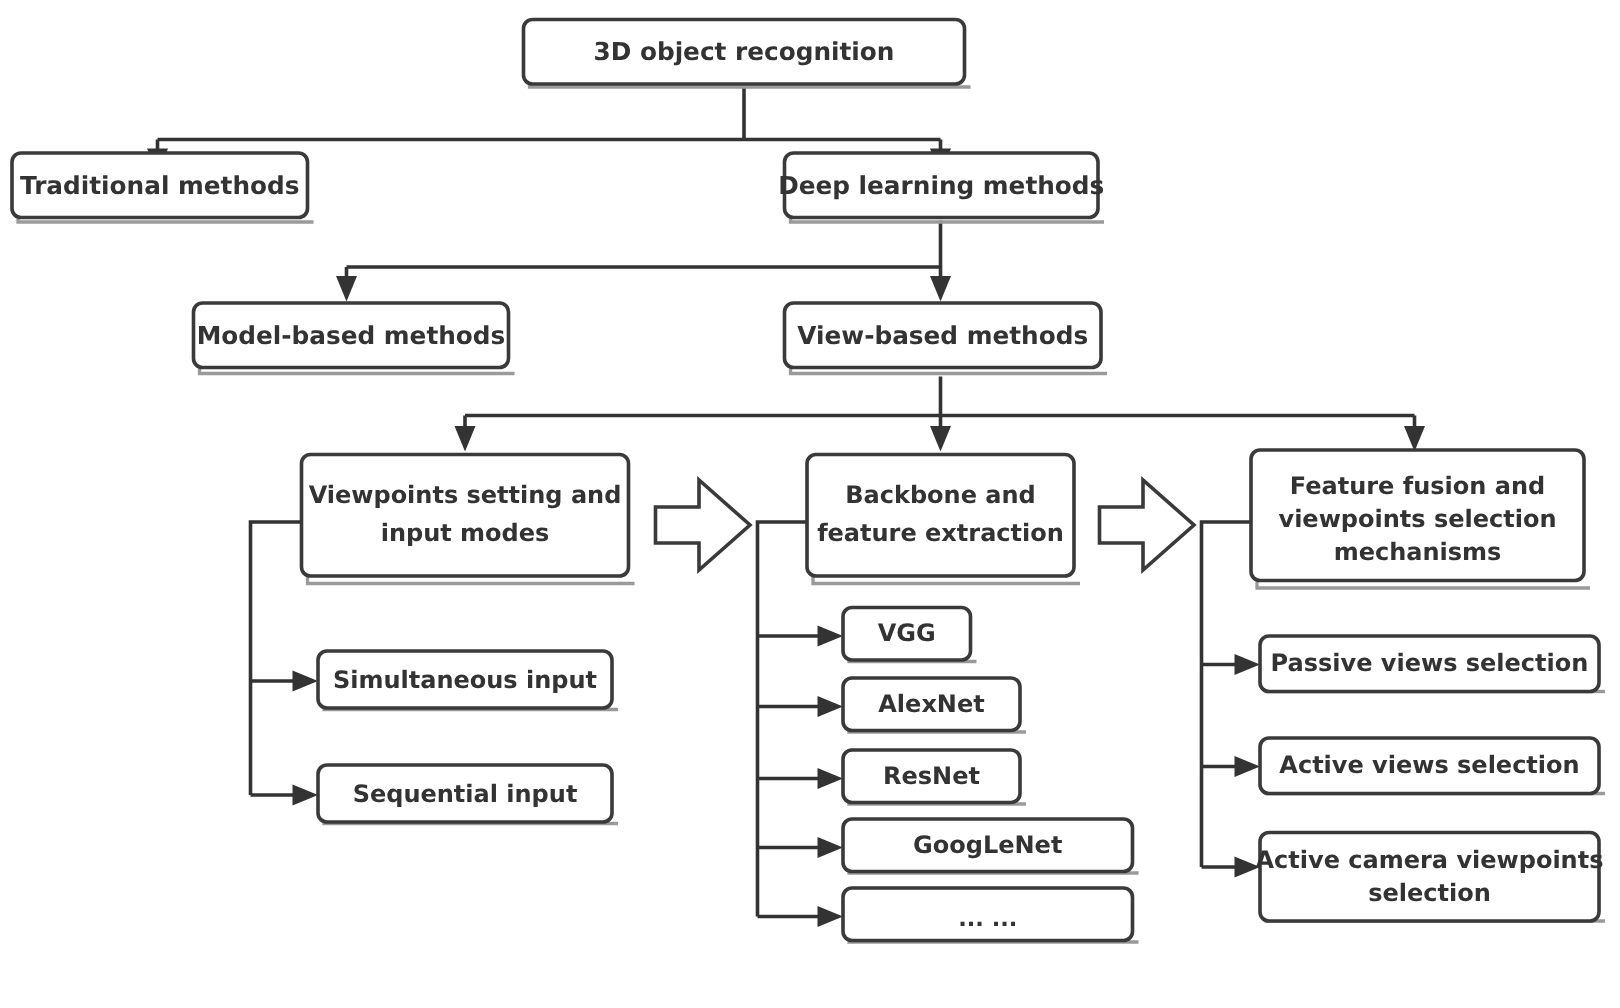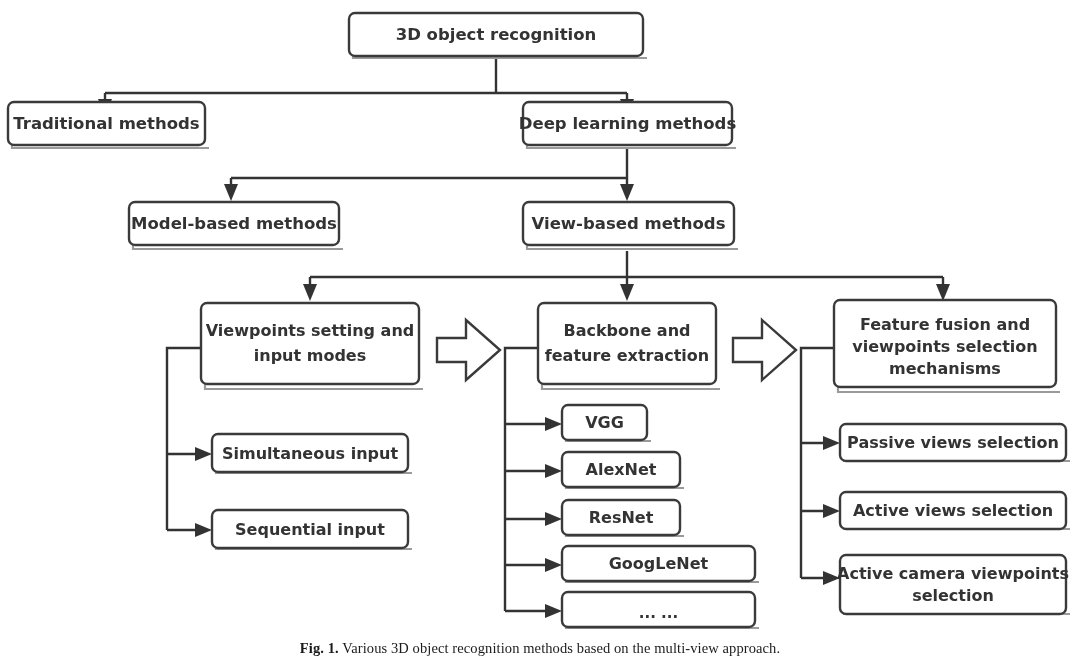--- a/index.html
+++ b/index.html
@@ -227,18 +227,14 @@
 
     <g>
       <path class="node-shadow" d="M 844 560 L 844 614 L 1070 614"></path>
       <rect class="node-rect" x="840" y="555" width="226" height="59" rx="6" ry="6"></rect>
       <text class="node-label" x="953" y="574" font-size="16">Active camera viewpoints</text>
       <text class="node-label" x="953" y="596" font-size="16">selection</text>
     </g>
 
   </svg>
 
-  <div class="caption">
-    <span class="caption-tag">Fig. 1.</span>
-    <span>Various 3D object recognition methods based on the multi-view approach.</span>
-  </div>
 
 </div>
 
 </body></html>

